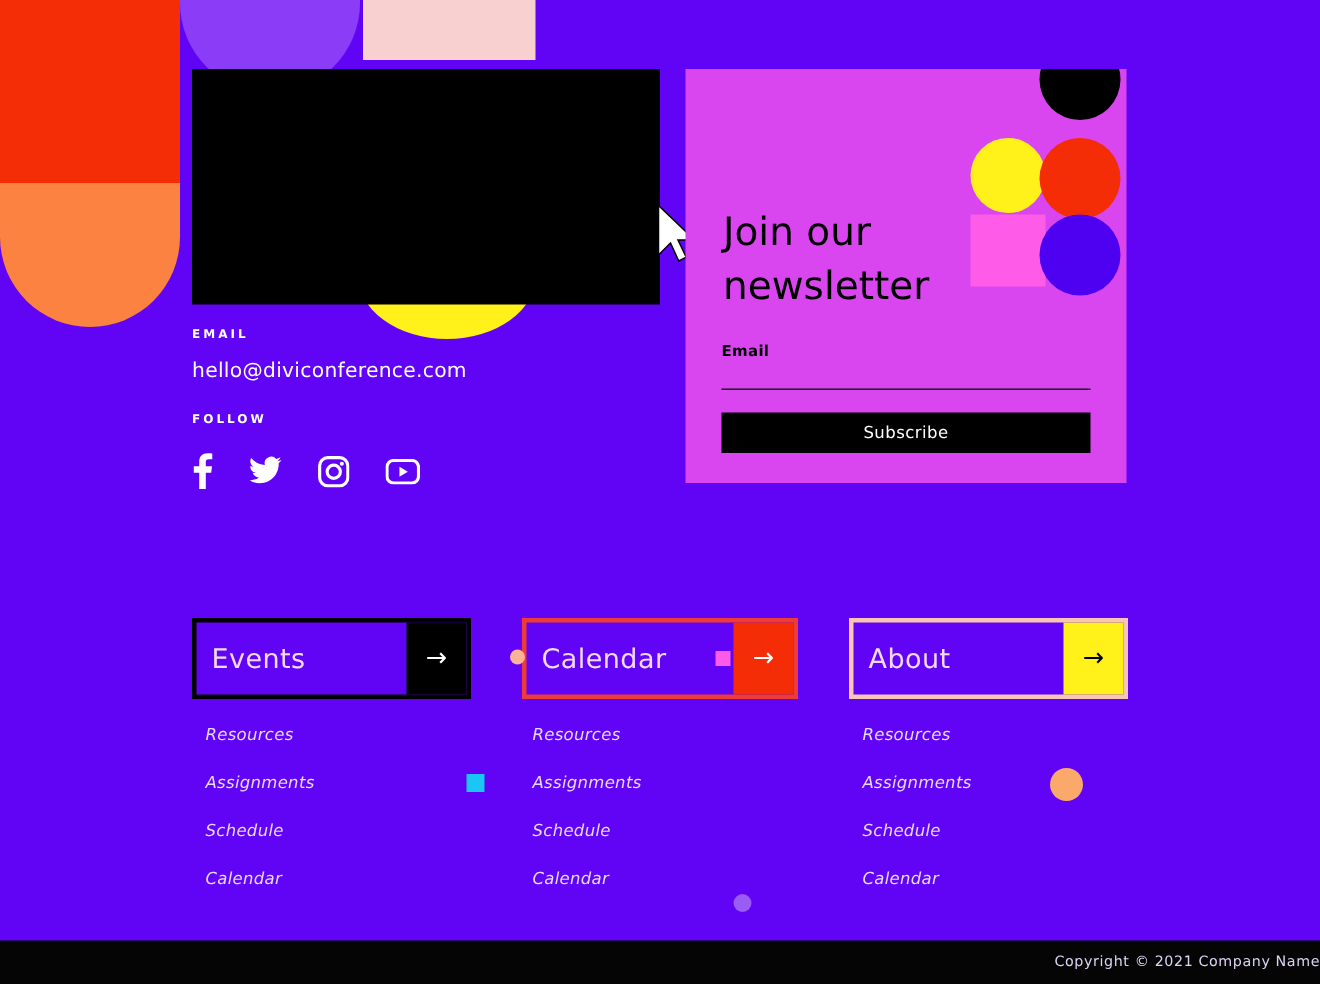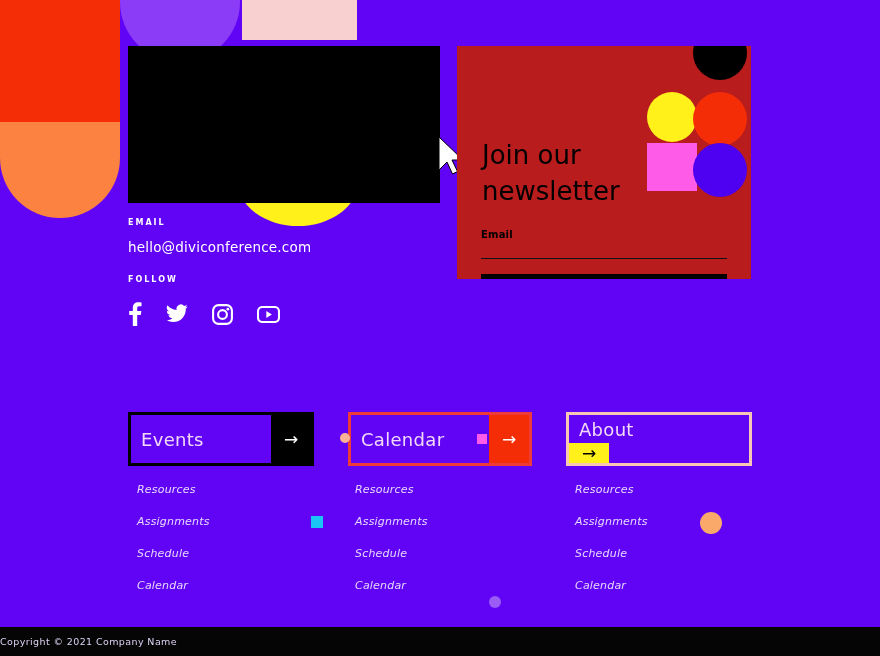--- a/index.html
+++ b/index.html
@@ -47,21 +47,21 @@
   .email-value {
     color: #fff; font-size: 13.5px; margin-top: 12px; letter-spacing: .2px;
   }
   .follow-kicker { margin-top: 20px; }
   .social-row { margin-top: 18px; display: flex; gap: 24px; align-items: center; }
   .social-row svg { display: block; }
 
   
   .newsletter-card {
     position: absolute; left: 457px; top: 46px;
-    width: 294px; height: 233px; background: #b91c1c; overflow: hidden;
+    width: 294px; height: 276px; background: #d946ef; overflow: hidden;
   }
   .nl-shapes { position: absolute; right: 0; top: 0; width: 100px; height: 152px; }
   .nl-black-circ  { position: absolute; left: 42px;  top: -20px; width: 54px; height: 54px;
                     background: #000;    border-radius: 50%; }
   .nl-yellow-circ { position: absolute; left: -4px;  top: 46px;  width: 50px; height: 50px;
                     background: #fff119; border-radius: 50%; }
   .nl-red-circ    { position: absolute; left: 42px;  top: 46px;  width: 54px; height: 54px;
                     background: #f42d07; border-radius: 50%; }
   .nl-pink-rect   { position: absolute; left: -4px;  top: 97px;  width: 50px; height: 48px;
                     background: #fd5be8; }
@@ -100,21 +100,21 @@
   }
   .menu-btn .btn-chip i { display: block; width: 10px; height: 10px; }
   .menu-btn .btn-arrow {
     width: 40px; display: flex; align-items: center; justify-content: center;
     font-size: 17px;
   }
   .btn-events   { left: 128px; width: 186px; border: 3px solid #000; }
   .btn-events   .btn-arrow { background: #000; color: #fff; }
   .btn-speakers { left: 348px; width: 184px; border: 3px solid #ef3b37; }
   .btn-speakers .btn-arrow { background: #f42d07; color: #fff; }
-  .btn-about    { left: 566px; width: 186px; border: 3px solid #f8c6b4; flex-direction: column; }
+  .btn-about    { left: 566px; width: 186px; border: 3px solid #f8c6b4; }
   .btn-about    .btn-arrow { background: #fff119; color: #000; }
 
   .dot { position: absolute; border-radius: 50%; }
   .dot-salmon  { left: 340px; top: 433px;  width: 10px; height: 10px; background: #fbb296; }
   .dot-cyan    { left: 311px; top: 516px;  width: 12px; height: 12px; background: #19c6f4; border-radius: 0; }
   .dot-peach   { left: 700px; top: 512px;  width: 22px; height: 22px; background: #fba96b; }
   .dot-violet  { left: 489px; top: 596px;  width: 12px; height: 12px; background: #9a5cf5; }
 
   
   .links { position: absolute; top: 483px; width: 180px; }
@@ -122,21 +122,21 @@
   .links-2 { left: 355px; }
   .links-3 { left: 575px; }
   .links a {
     display: block; color: #e6d8fb; font-size: 11px;
     text-decoration: none; margin-bottom: 19px; letter-spacing: .2px; font-style: italic;
   }
 
   
   .bottom-bar {
     position: absolute; left: 0; bottom: 0; width: 880px; height: 29px;
-    background: #050505; display: flex; align-items: center; justify-content: flex-start;
+    background: #050505; display: flex; align-items: center; justify-content: flex-end;
   }
   .bottom-bar span { color: #ded3f5; font-size: 9.5px; letter-spacing: .4px; }
 </style>
 </head>
 <body>
 
 <div class="stage">
 
   <div class="shape sh-red-block"></div>
   <div class="shape sh-orange-pill"></div>

